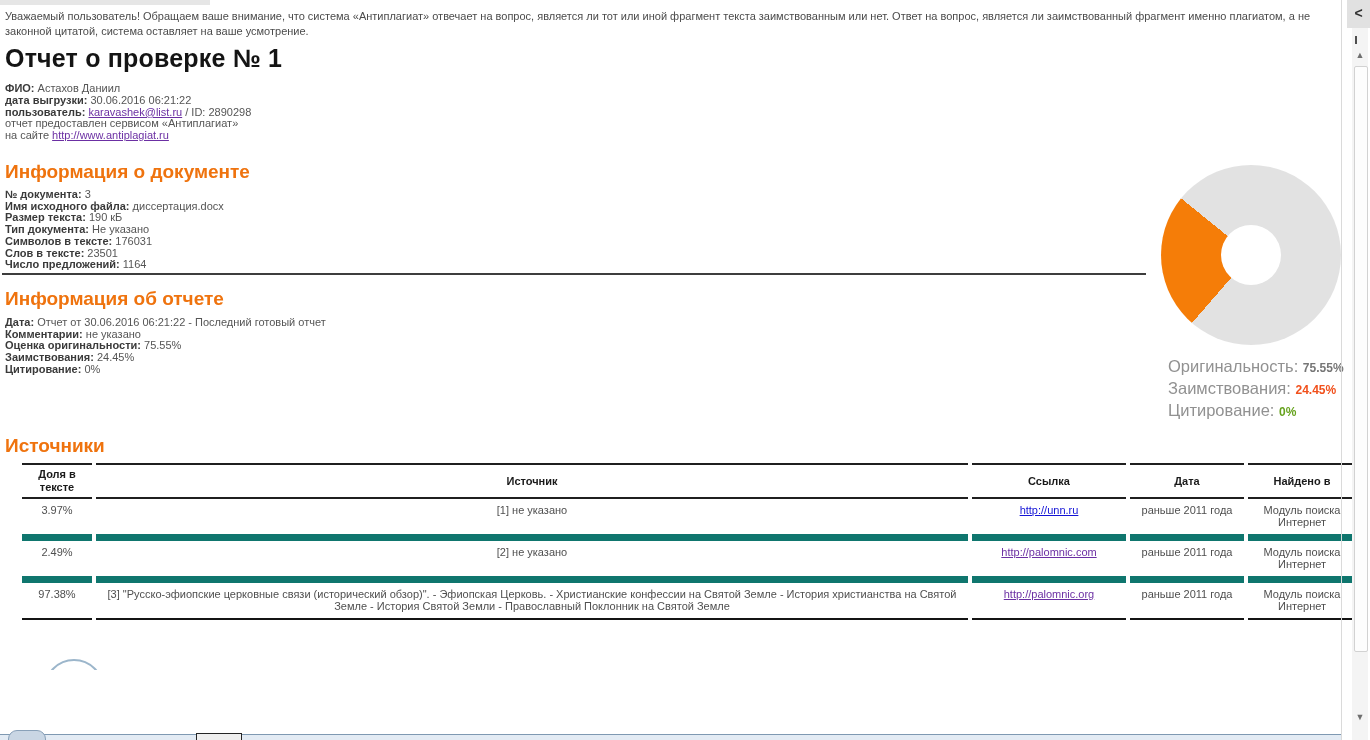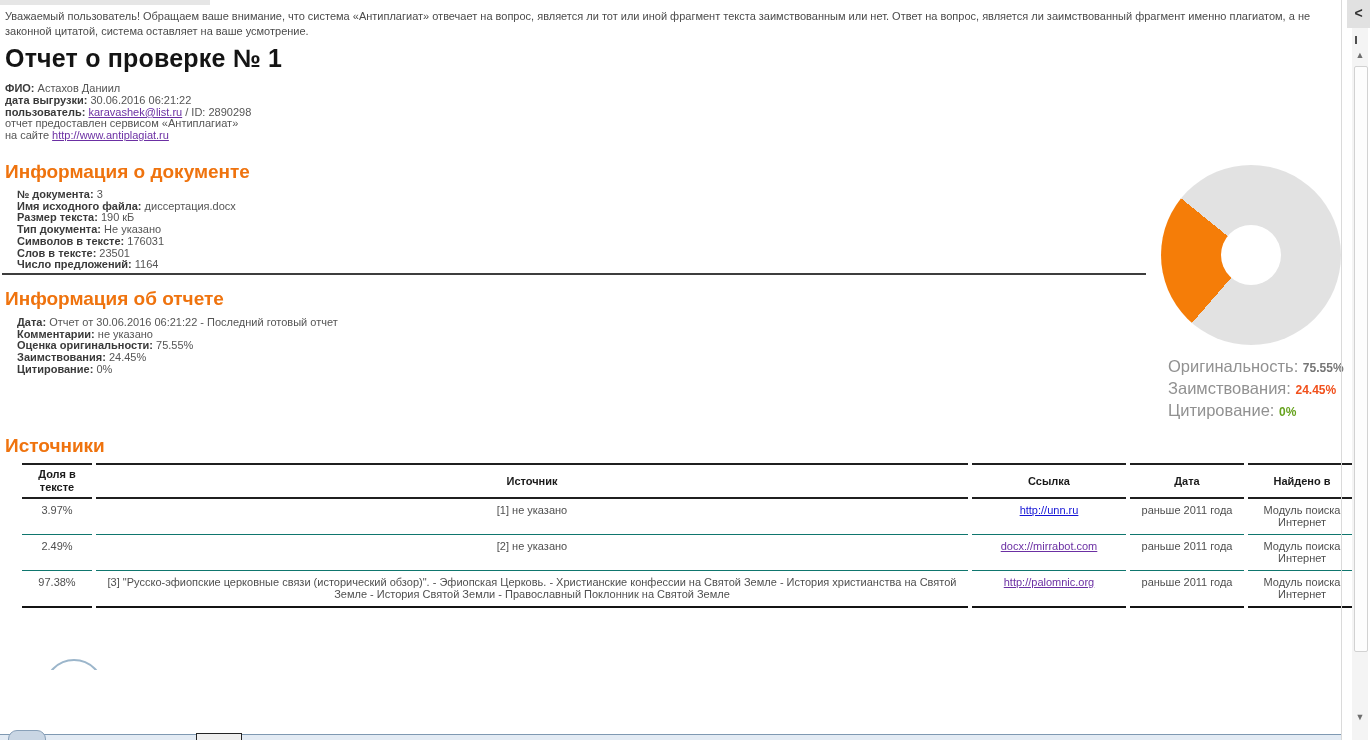--- a/index.html
+++ b/index.html
@@ -18,21 +18,21 @@
   .meta b{color:#3a3a3a;}
   a.lnk{text-decoration:underline;cursor:pointer;}
   a.lnk-visited{color:#6b2fa3;}
   a.lnk-blue{color:#1313d6;}
   
   .sec-head{font-size:19px;font-weight:bold;color:#ef730e;}
   .h-doc{left:5px;top:161px;}
   .h-rep{left:5px;top:288px;}
   .h-src{left:5px;top:435px;}
   
-  .fields{font-size:11px;line-height:11.7px;color:#555555;margin-left:12px;}
+  .fields{font-size:11px;line-height:11.7px;color:#555555;}
   .fields b{color:#3a3a3a;}
   .f-doc{left:5px;top:189px;}
   .f-rep{left:5px;top:317px;}
   .hr-line{left:2px;top:273px;width:1144px;height:0;border-top:2px solid #3d3d3d;}
   
   .donut{left:1161px;top:165px;width:180px;height:180px;border-radius:50%;}
   .donut-hole{left:1221px;top:225px;width:60px;height:60px;border-radius:50%;background:#ffffff;}
   .legend{left:1168px;top:356px;font-size:16.5px;line-height:20px;color:#919191;}
   .legend .row{white-space:nowrap;}
   .legend .val{font-size:12px;font-weight:bold;}
@@ -40,21 +40,21 @@
   .v-borr{color:#f1501c;}
   .v-cite{color:#67a31f;}
   
   .src-table{left:18px;top:463px;border-collapse:separate;border-spacing:4px 0;table-layout:fixed;}
   .src-table th{
     font-size:11px;font-weight:bold;color:#1a1a1a;text-align:center;vertical-align:middle;
     border-top:2px solid #1f1f1f;border-bottom:2px solid #1f1f1f;padding:3px 2px;line-height:13px;
   }
   .src-table td{
     font-size:11px;color:#4f4f4f;vertical-align:top;padding:5px 2px 6px 2px;line-height:12px;
-    border-bottom:1px solid #0f766e;
+    border-bottom:7px solid #0f766e;
   }
   .src-table tr.last td{border-bottom:2px solid #141414;}
   .c-share{width:66px;text-align:center;}
   .c-src{width:868px;text-align:left;}
   .c-link{width:150px;text-align:left;}
   .c-date{width:110px;text-align:left;}
   .c-found{width:104px;text-align:left;margin-left:8px;}
   td.c-share{text-align:center;}
   td.c-src,td.c-link,td.c-date,td.c-found{text-align:center;}
   
@@ -136,21 +136,21 @@
     <tr>
       <td class="c-share">3.97%</td>
       <td class="c-src">[1] не указано</td>
       <td class="c-link"><a class="lnk lnk-blue">http://unn.ru</a></td>
       <td class="c-date">раньше 2011 года</td>
       <td class="c-found">Модуль поиска Интернет</td>
     </tr>
     <tr>
       <td class="c-share">2.49%</td>
       <td class="c-src">[2] не указано</td>
-      <td class="c-link"><a class="lnk lnk-visited">docx://mirrabot.com</a></td>
+      <td class="c-link"><a class="lnk lnk-visited">http://palomnic.com</a></td>
       <td class="c-date">раньше 2011 года</td>
       <td class="c-found">Модуль поиска Интернет</td>
     </tr>
     <tr class="last">
       <td class="c-share">97.38%</td>
       <td class="c-src">[3] "Русско-эфиопские церковные связи (исторический обзор)". - Эфиопская Церковь. - Христианские конфессии на Святой Земле - История христианства на Святой Земле - История Святой Земли - Православный Поклонник на Святой Земле</td>
       <td class="c-link"><a class="lnk lnk-visited">http://palomnic.org</a></td>
       <td class="c-date">раньше 2011 года</td>
       <td class="c-found">Модуль поиска Интернет</td>
     </tr>

